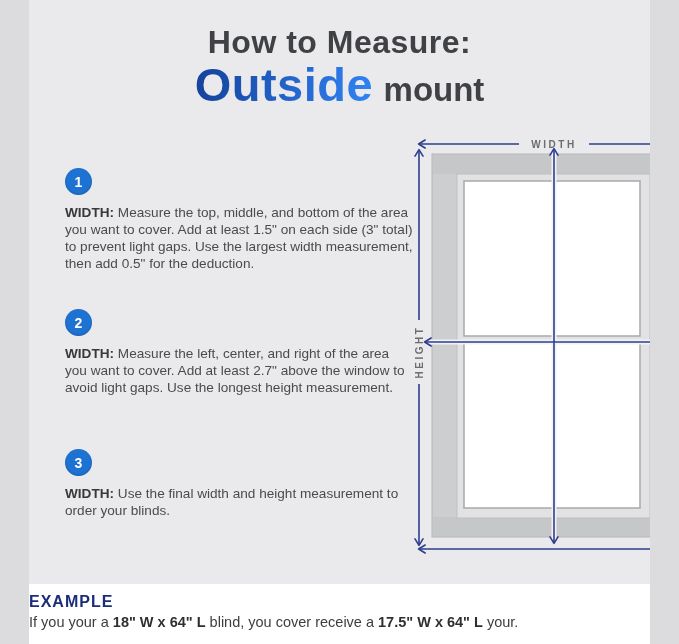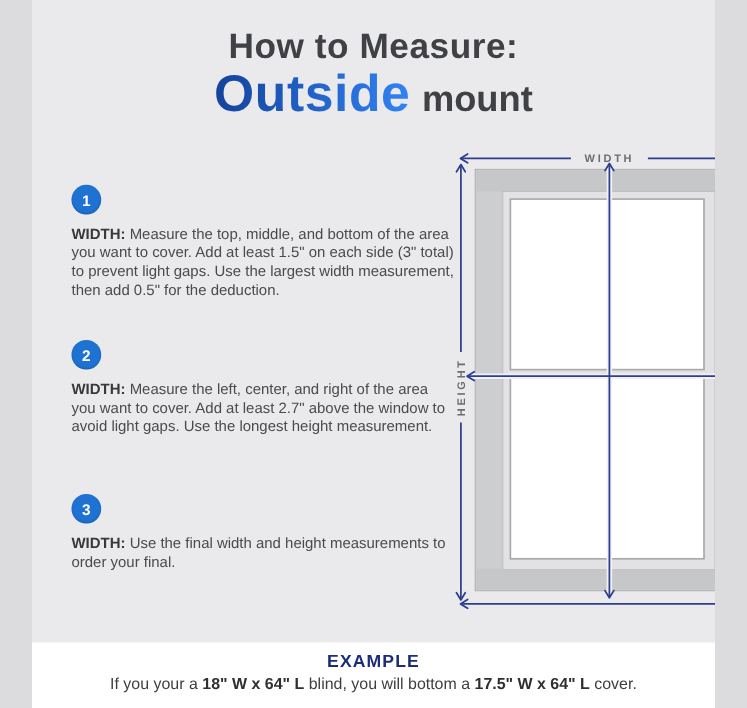--- a/index.html
+++ b/index.html
@@ -97,21 +97,21 @@
   }
 
   
   .example {
     position: absolute;
     left: 0;
     top: 584px;
     width: 100%;
     height: 60px;
     background: #ffffff;
-    text-align: center;
+    text-align: left;
   }
   .example-heading {
     margin-top: 9px;
     font-size: 16px;
     font-weight: 700;
     letter-spacing: 1px;
     color: #1b2d78;
   }
   .example-text {
     margin-top: 3px;
@@ -152,21 +152,21 @@
       <span>Measure the left, center, and right of the area you want to cover. Add at least 2.7" above the window to avoid light gaps. Use the longest height measurement.</span>
     </p>
   </div>
 
   <div class="step" id="step-3">
     <div class="step-badge">
       <span>3</span>
     </div>
     <p class="step-text">
       <strong class="step-label">WIDTH:</strong>
-      <span>Use the final width and height measurements to order your final.</span>
+      <span>Use the final width and height measurement to order your blinds.</span>
     </p>
   </div>
 
   <svg class="diagram" viewBox="0 0 300 438" aria-hidden="true">
     <defs>
       <marker id="ah" markerWidth="10" markerHeight="10" refX="7.6" refY="5" orient="auto-start-reverse" markerUnits="userSpaceOnUse">
         <path d="M1.5,1 L8,5 L1.5,9" fill="none" stroke="#2e3e8e" stroke-width="1.6" stroke-linecap="round" stroke-linejoin="round"></path>
       </marker>
     </defs>
 
@@ -200,16 +200,16 @@
 
       <line x1="24" y1="212" x2="282" y2="212" marker-start="url(#ah)" marker-end="url(#ah)"></line>
     </g>
 
     <text x="153" y="17.5" text-anchor="middle" font-size="10" letter-spacing="2.5" fill="#6c6d70">WIDTH</text>
     <text transform="translate(21.5,222) rotate(-90)" text-anchor="middle" font-size="10" letter-spacing="2.5" fill="#6c6d70">HEIGHT</text>
   </svg>
 
   <footer class="example">
     <div class="example-heading">EXAMPLE</div>
-    <p class="example-text"><span>If you your a </span><strong>18" W x 64" L</strong><span> blind, you will bottom a </span><strong>17.5" W x 64" L</strong><span> cover.</span></p>
+    <p class="example-text"><span>If you your a </span><strong>18" W x 64" L</strong><span> blind, you cover receive a </span><strong>17.5" W x 64" L</strong><span> your.</span></p>
   </footer>
 
 </div>
 
 </body></html>

